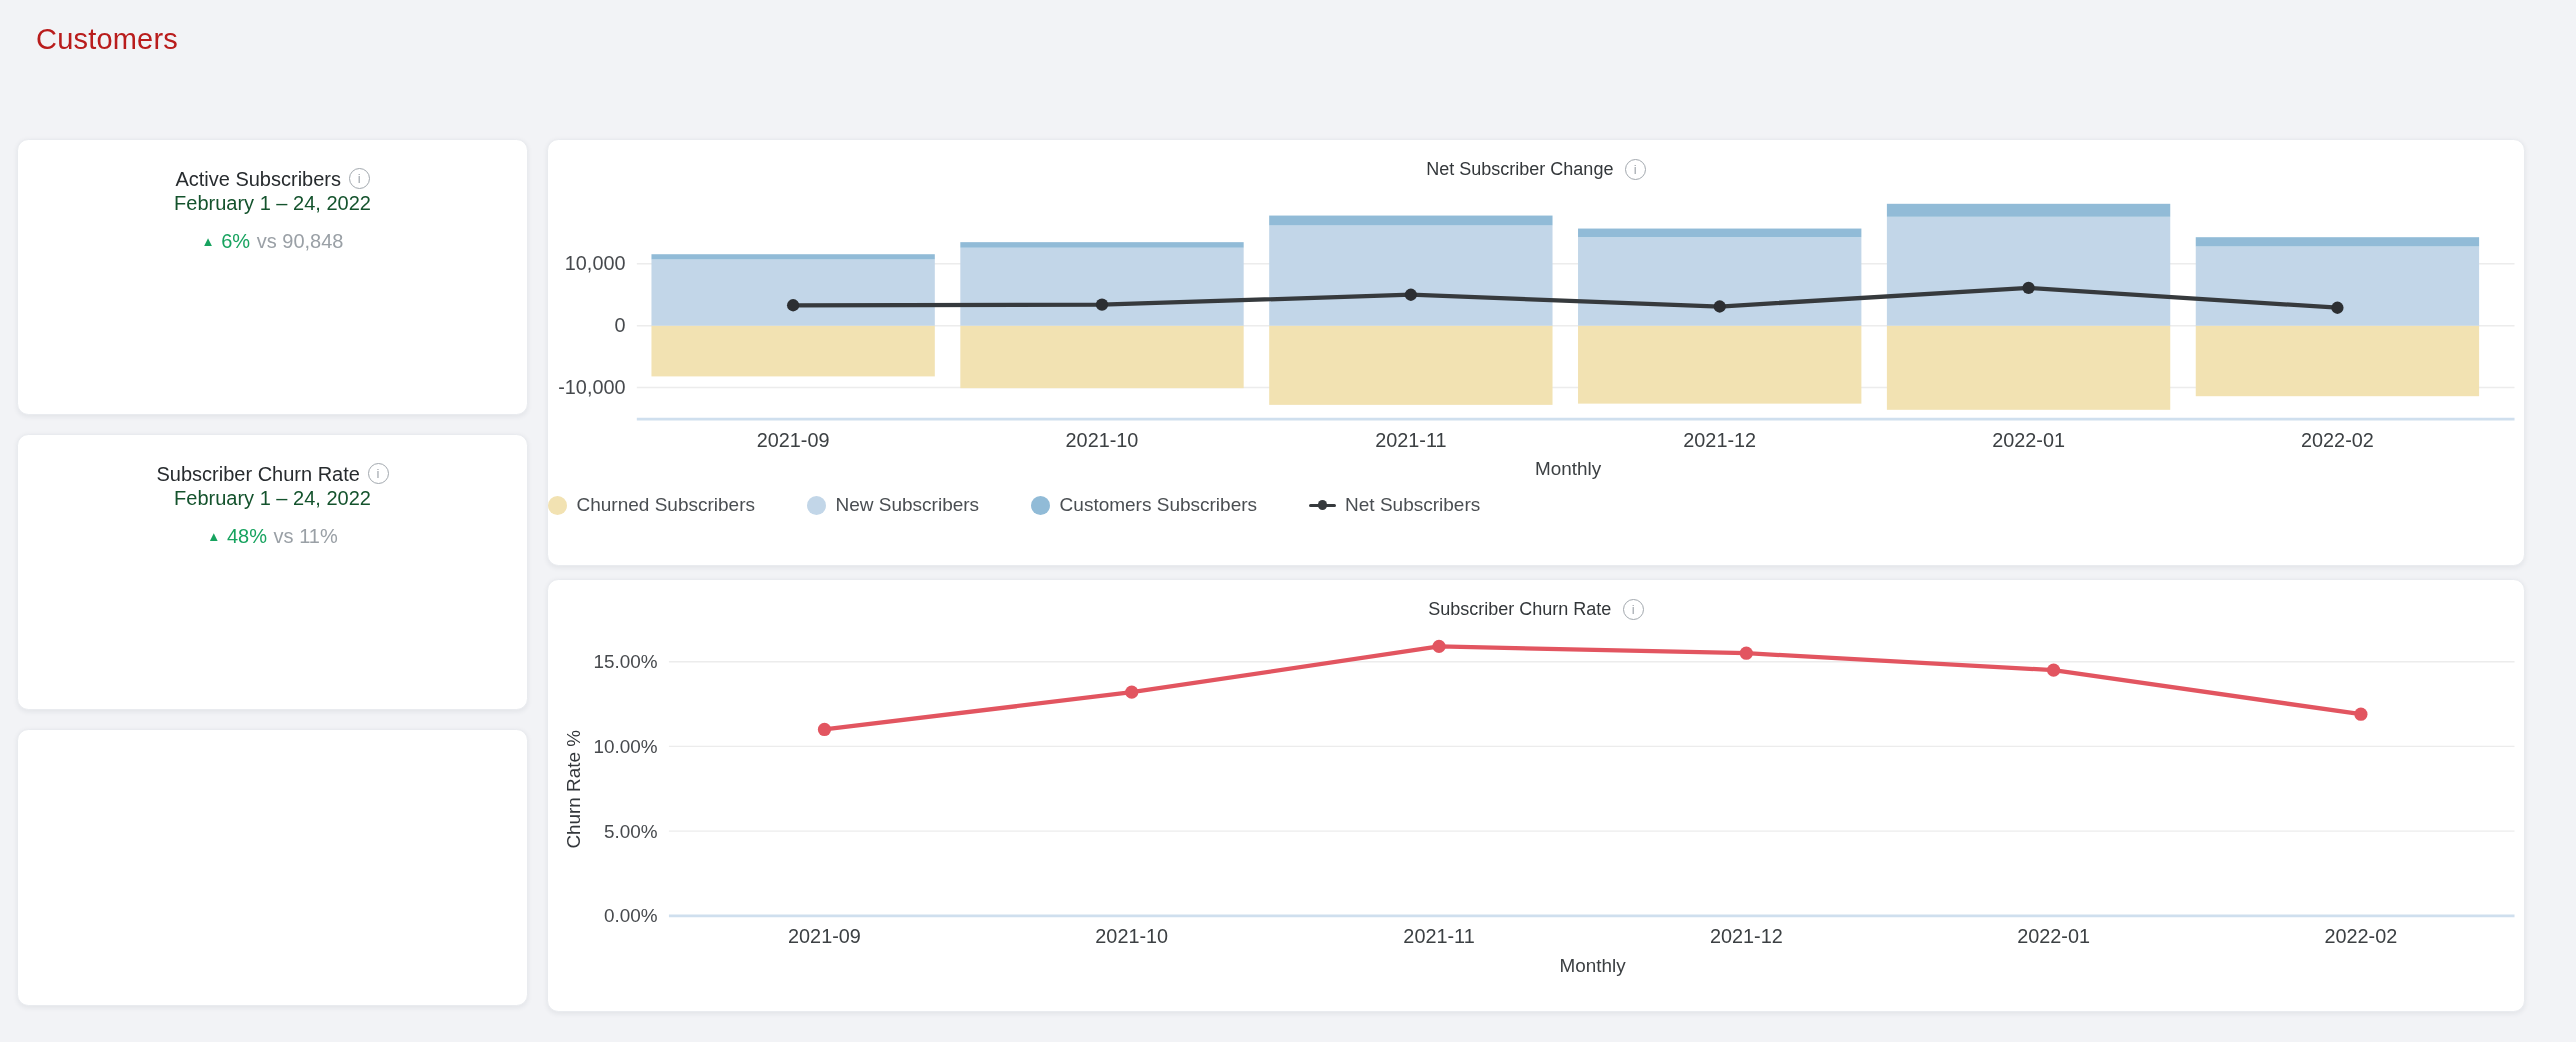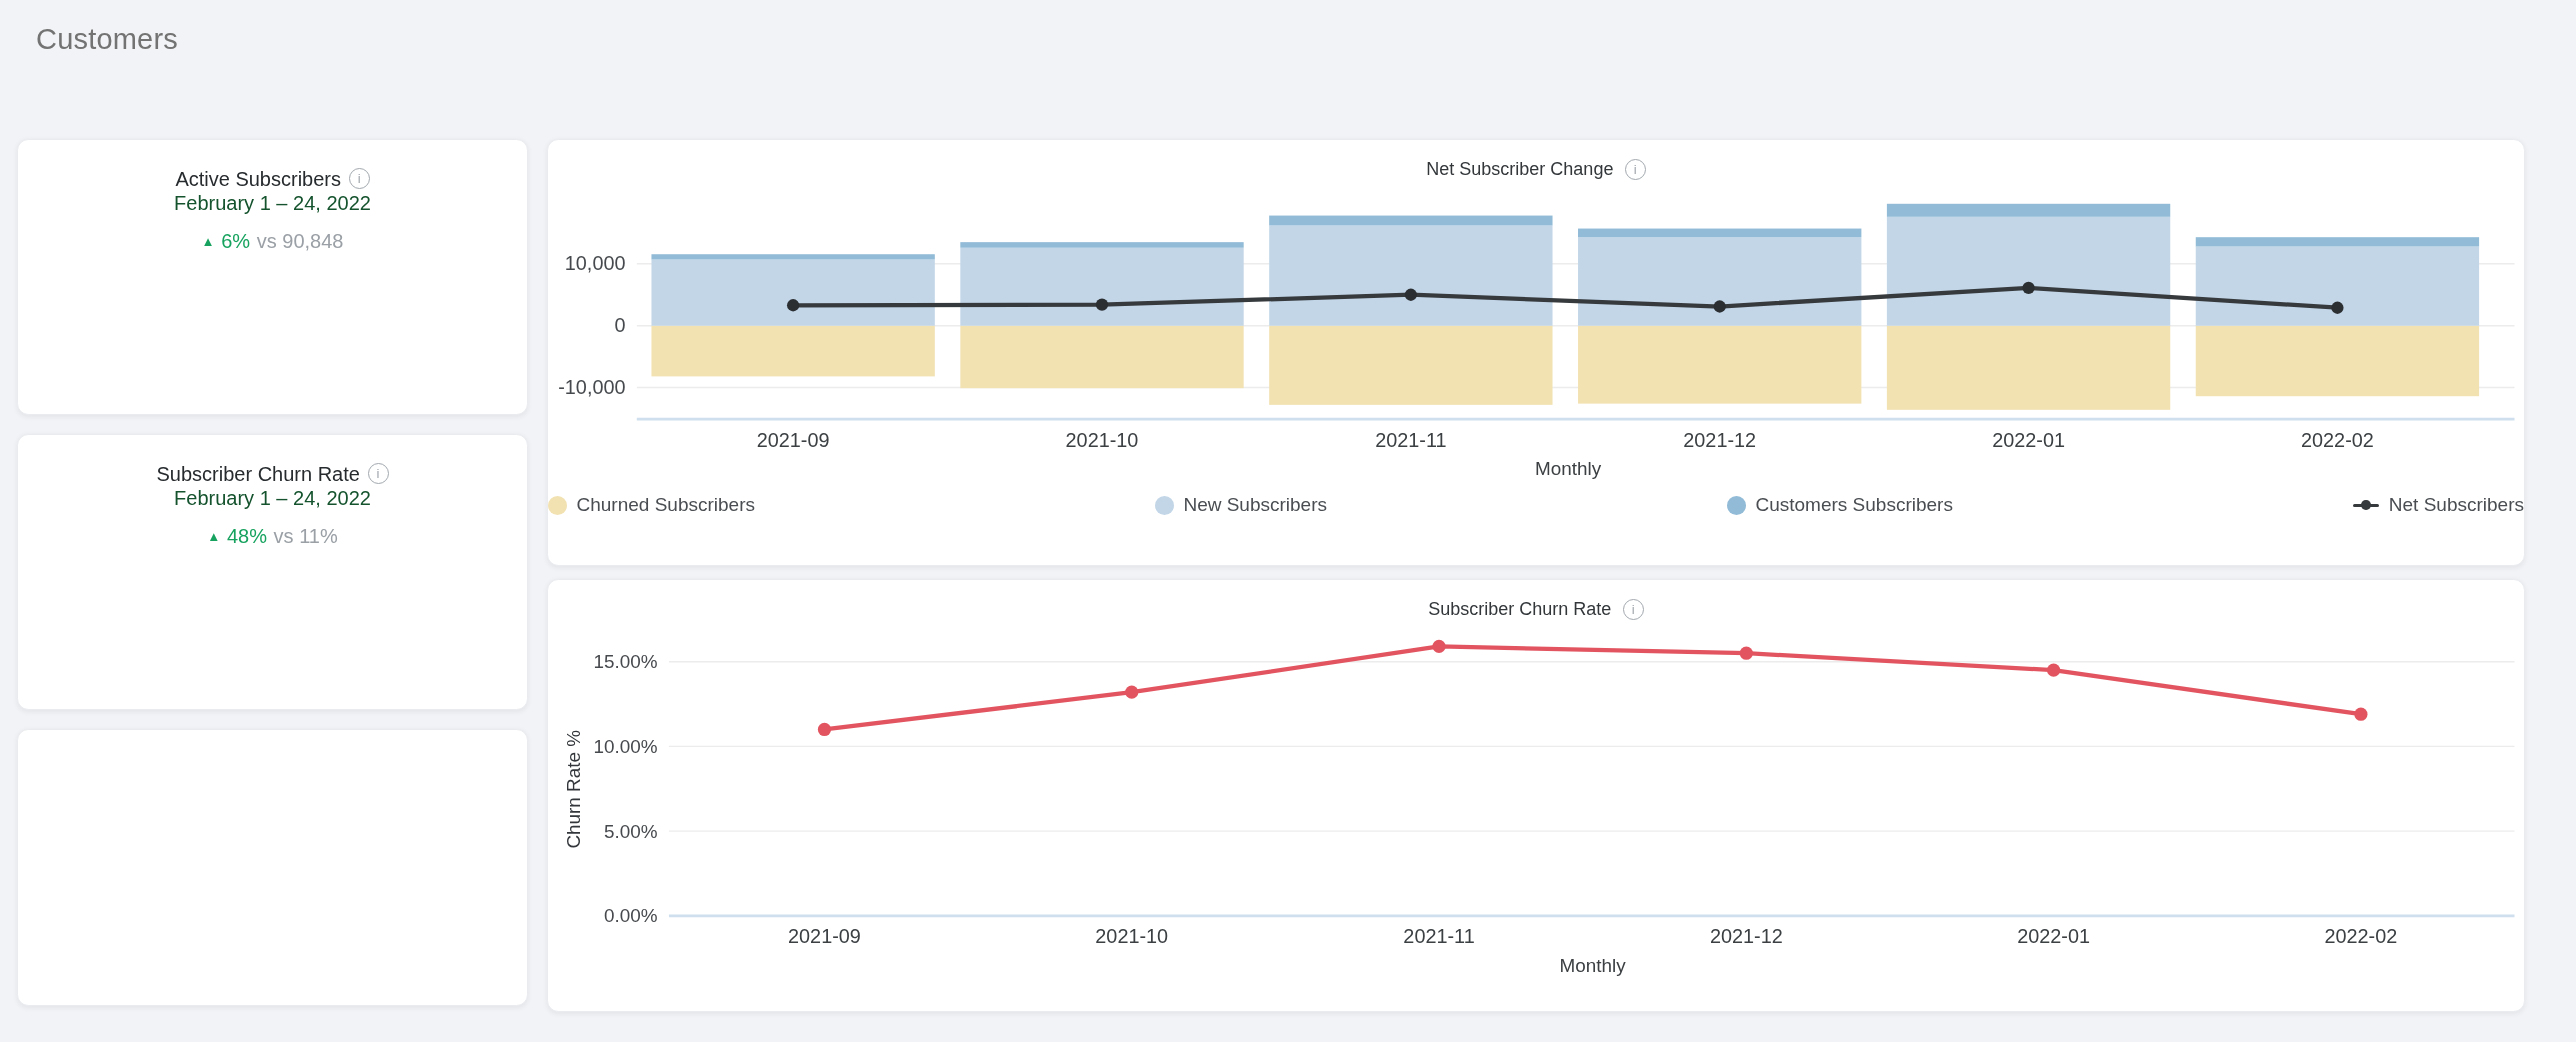--- a/index.html
+++ b/index.html
@@ -5,21 +5,21 @@
   * { margin: 0; padding: 0; box-sizing: border-box; }
   html, body { width: 2576px; height: 1042px; overflow: hidden; }
   body {
     background: #f2f3f6;
     font-family: "Liberation Sans", sans-serif;
     color: #202124;
   }
   h1.page-title {
     font-size: 29px;
     font-weight: 500;
-    color: #737373;
+    color: #b91c1c;
     letter-spacing: 0.2px;
     margin: 23px 0 0 36px;
   }
   .layout {
     display: flex;
     gap: 19px;
     margin-top: 83px;
     padding-left: 17px;
     padding-right: 51px;
   }
@@ -54,21 +54,21 @@
   .kpi-comparison { color: #9aa0a6; }
   .empty-card { height: 277px; }
   .chart-card { padding-top: 19px; }
   .chart-card-1 { height: 427px; }
   .chart-card-2 { height: 433px; }
   .chart-title-row { display: flex; align-items: center; justify-content: center; gap: 11.3px; }
   .chart-title { font-size: 18px; font-weight: 500; color: #33373a; }
   .chart-svg { display: block; width: 100%; margin-top: 3.8px; }
   svg text { font-family: "Liberation Sans", sans-serif; }
   .legend-row {
-    display: flex; align-items: center; justify-content: space-between;
+    display: flex; align-items: center; justify-content: flex-start;
     gap: 52px; margin-top: 1.9px; height: 42px;
   }
   .legend-item { display: inline-flex; align-items: center; gap: 9.5px; cursor: pointer; }
   .legend-swatch { width: 19px; height: 19px; border-radius: 50%; flex: 0 0 auto; }
   .legend-line-swatch { position: relative; width: 26.5px; height: 19px; flex: 0 0 auto; }
   .legend-line-swatch .bar { position: absolute; top: 8px; left: 0; width: 26.5px; height: 3.3px; border-radius: 1.9px; }
   .legend-line-swatch .dot { position: absolute; top: 4.7px; left: 8.5px; width: 9.5px; height: 9.5px; border-radius: 50%; }
   .legend-label { font-size: 19px; color: #4a4e52; }
 </style>
 </head>

